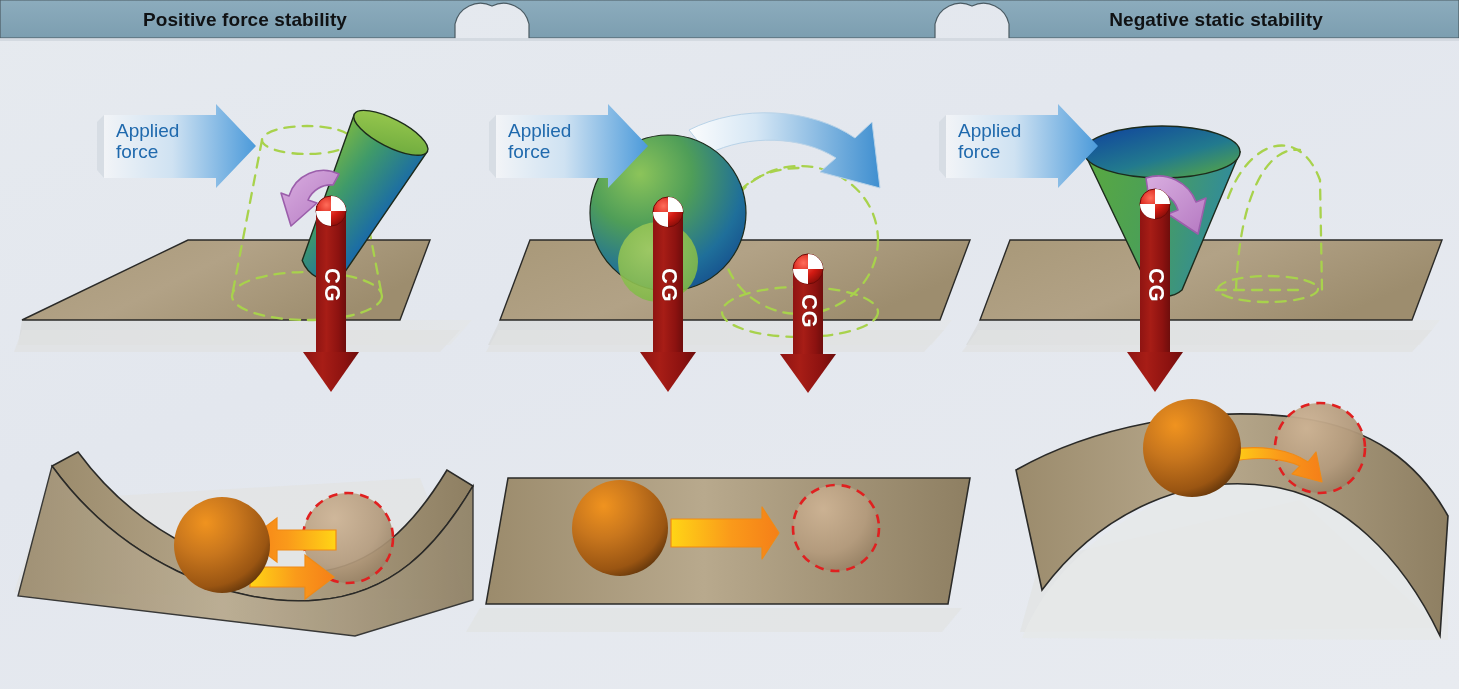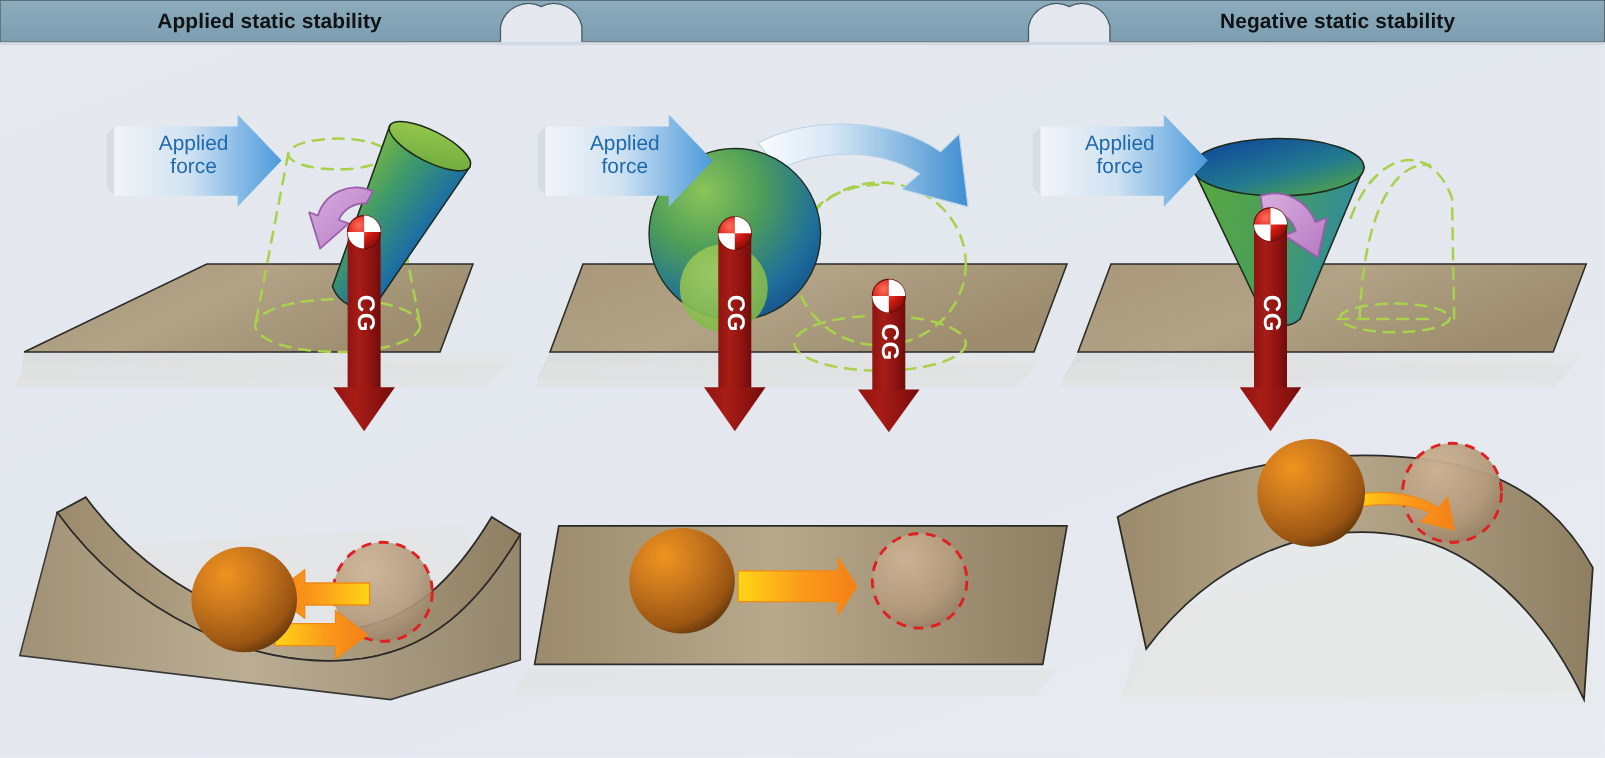--- a/index.html
+++ b/index.html
@@ -12,21 +12,21 @@
   }
   #stage{position:absolute;inset:0;}
   svg.layer{position:absolute;left:0;top:0;width:1459px;height:689px;}
   .hdr-label{
     position:absolute;top:6px;height:28px;line-height:28px;
     font-size:19px;font-weight:bold;color:#101214;text-align:center;
     letter-spacing:.1px;white-space:nowrap;
   }
   .af-label{
     position:absolute;color:#1f69ad;font-size:19px;line-height:21px;
-    font-weight:normal;text-align:center;white-space:nowrap;
+    font-weight:normal;white-space:nowrap;
   }
   .cg-label{
     position:absolute;color:#ffffff;font-size:22px;font-weight:bold;
     letter-spacing:.5px;
     transform-origin:center center;
     transform:rotate(90deg);
     text-shadow:0 0 1px rgba(0,0,0,.35);
   }
 </style>
 </head>
@@ -307,21 +307,21 @@
     <g>
       <path d="M1228,450 C1262,444 1290,450 1308,462 L1316,452 L1322,482 L1292,474 L1300,466
                C1284,458 1258,456 1228,462 Z" fill="url(#orangeArrow)" stroke="#f08a15" stroke-width="1.2" stroke-linejoin="round"></path>
     </g>
 
     <circle cx="1192" cy="448" r="49" fill="url(#ballGrad)"></circle>
   </g>
 
 </svg>
 
-<div class="hdr-label" style="left:85px;width:320px;">Applied static stability</div>
+<div class="hdr-label" style="left:85px;width:320px;">Positive force stability</div>
 <div class="hdr-label" style="left:1056px;width:320px;">Negative static stability</div>
 
 <svg class="layer" viewBox="0 0 1459 689">
   <g>
     <path d="M104,115 L104,178 L97,170 L97,122 Z" fill="#d7dde4"></path>
     <path d="M104,115 L216,115 L216,104 L256,146 L216,188 L216,178 L104,178 Z" fill="url(#afGrad)"></path>
   </g>
   <g>
     <path d="M496,115 L496,178 L489,170 L489,122 Z" fill="#d7dde4"></path>
     <path d="M496,115 L608,115 L608,104 L648,146 L608,188 L608,178 L496,178 Z" fill="url(#afGrad)"></path>

